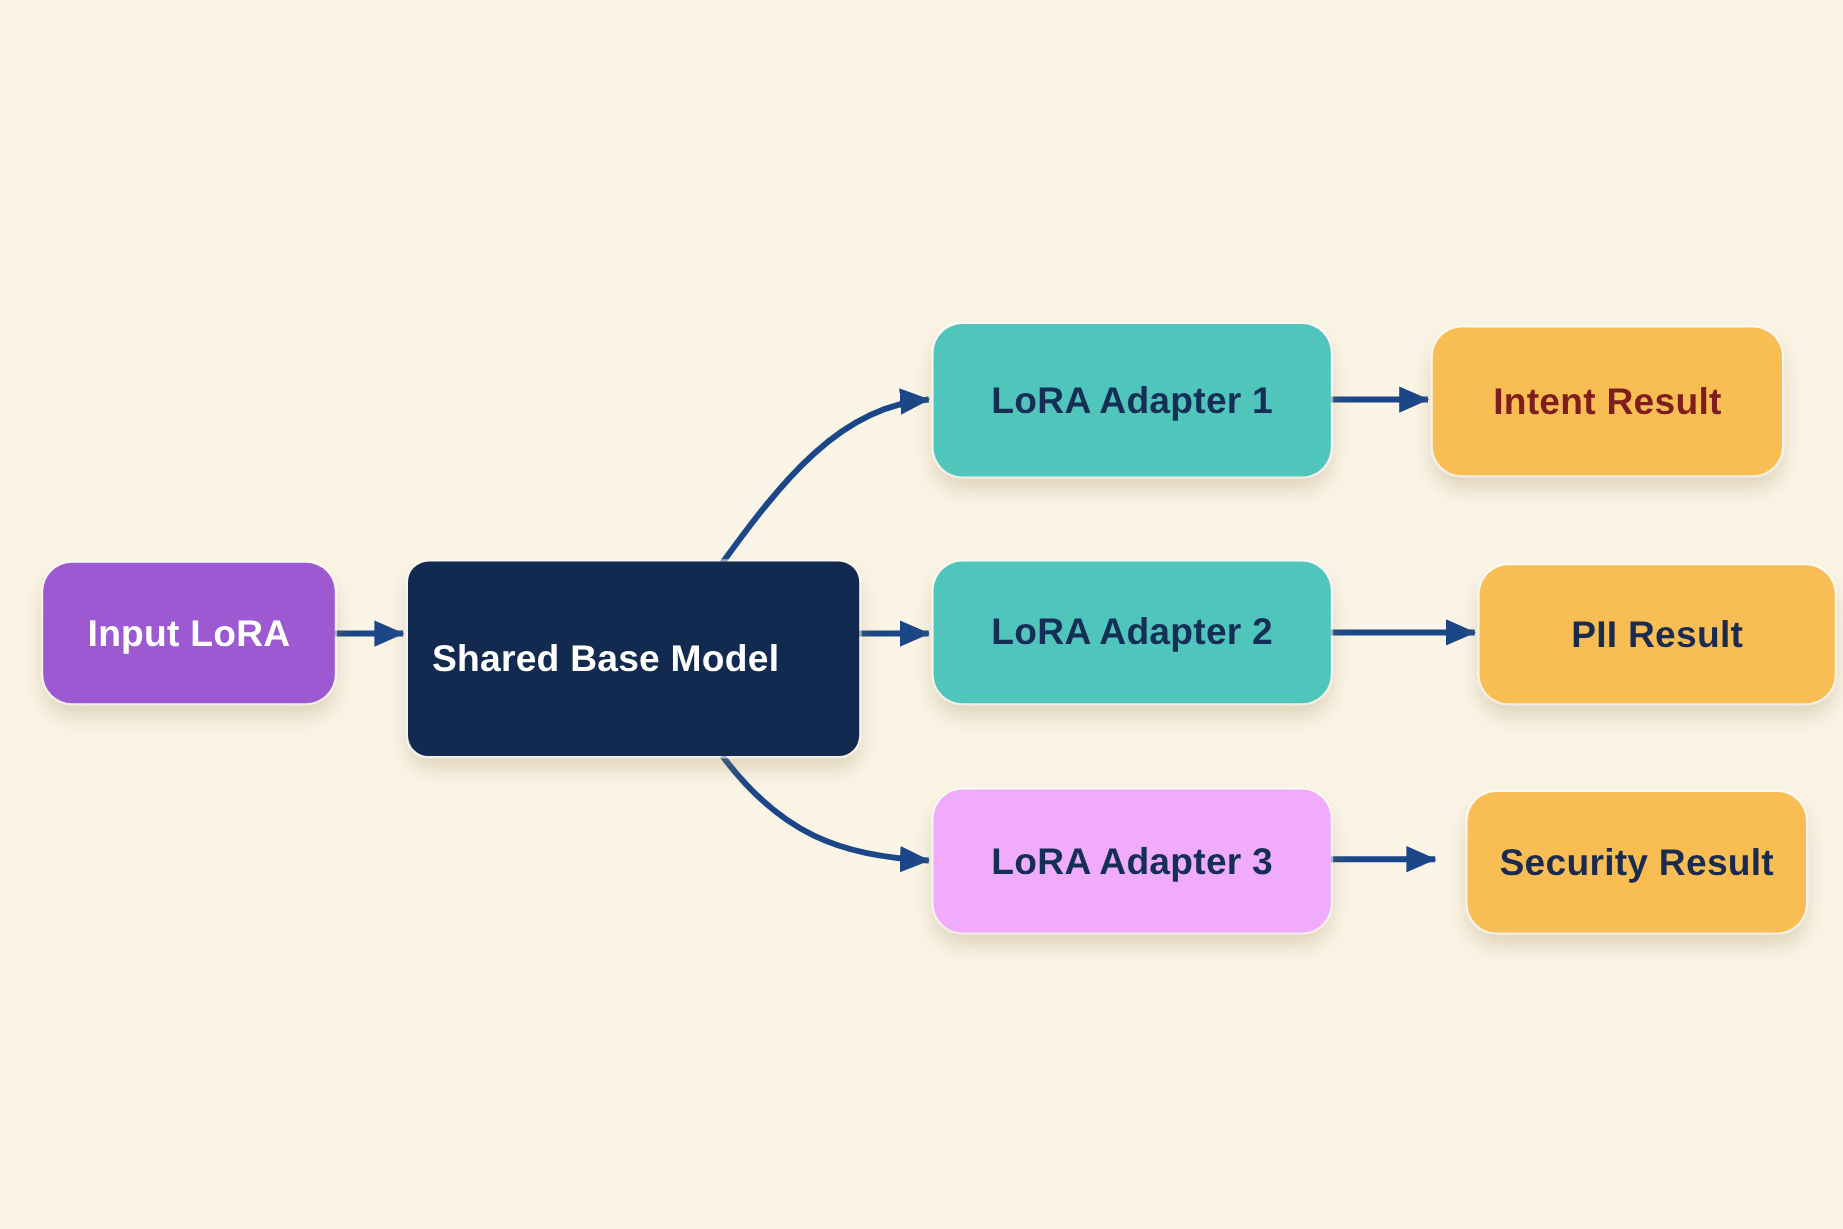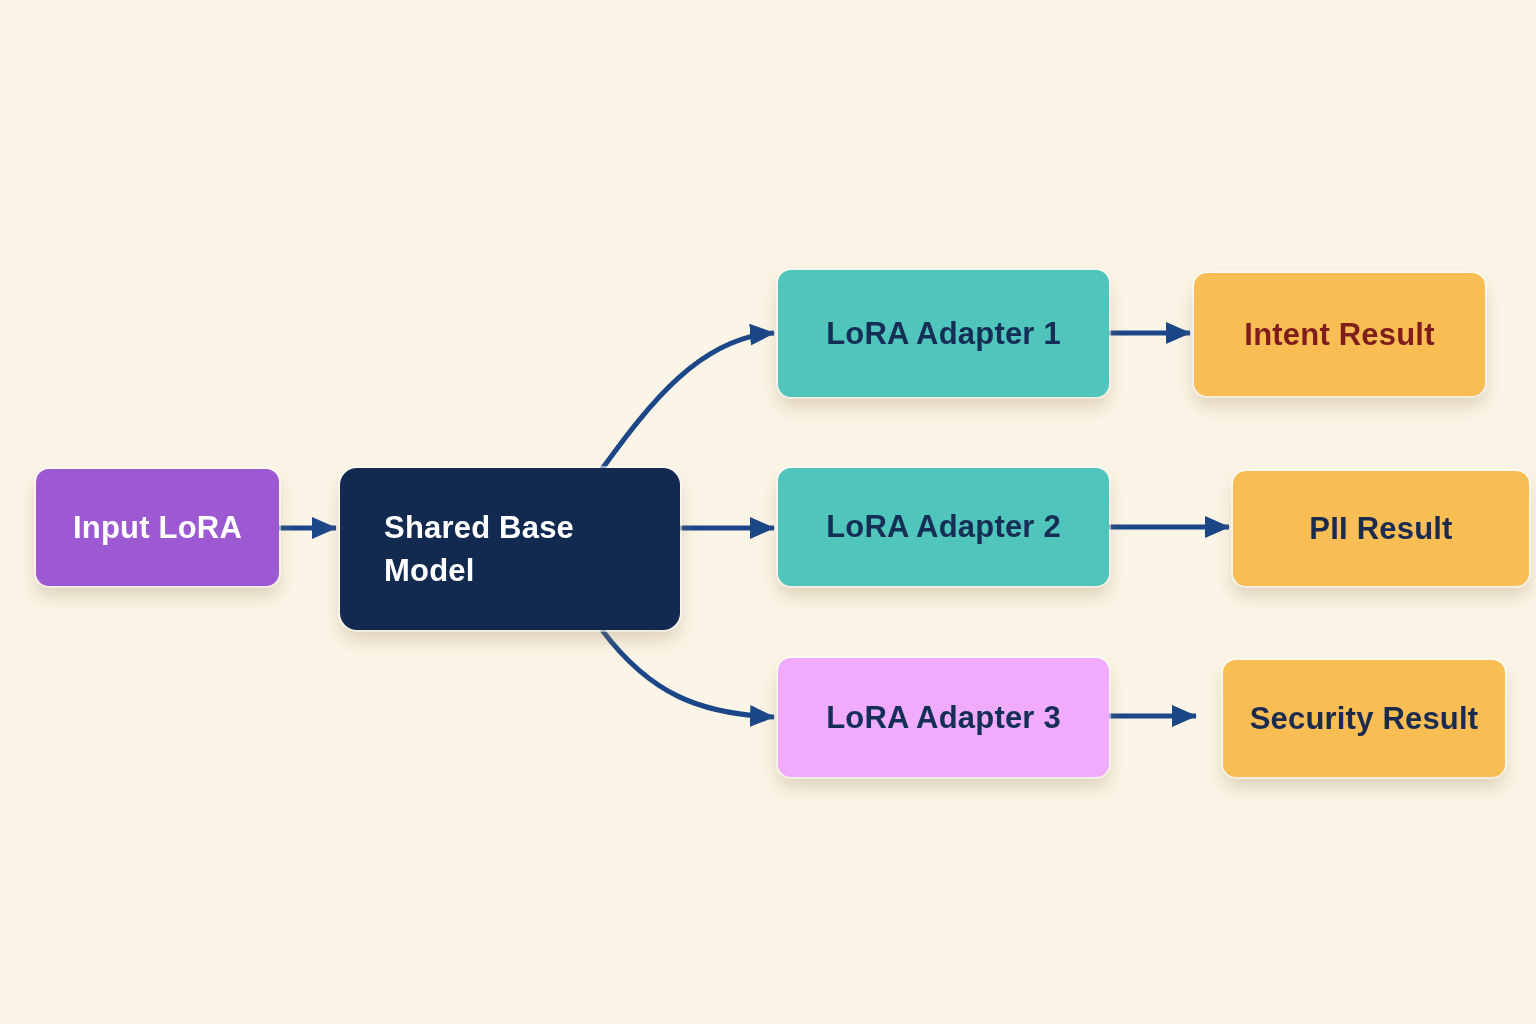--- a/index.html
+++ b/index.html
@@ -23,34 +23,34 @@
     position: absolute;
     left: 0; top: 0;
     z-index: 1;
   }
   .node {
     position: absolute;
     z-index: 2;
     display: flex;
     align-items: center;
     justify-content: center;
-    border-radius: 13px;
+    border-radius: 24px;
     box-shadow: 0 0 0 2px rgba(255,255,255,0.55),
                 0 10px 18px rgba(166,143,98,0.35);
     font-weight: 700;
     font-size: 31px;
     letter-spacing: 0.2px;
     text-align: center;
   }
   .node .label { line-height: 1.4; }
   
   .node-input    { left: 36px;   top: 469px; width: 243px; height: 117px; background: #9C59D1; color: #FFFFFF; }
-  .node-base     { left: 340px;  top: 468px; width: 340px; height: 162px; background: #122A50; color: #FFFFFF;
+  .node-base     { left: 340px;  top: 468px; width: 376px; height: 162px; background: #122A50; color: #FFFFFF;
                    border-radius: 17px; justify-content: flex-start; text-align: left;
-                   padding-left: 44px; padding-right: 26px; box-sizing: border-box; }
+                   padding-left: 20px; padding-right: 26px; box-sizing: border-box; }
   .node-adapter1 { left: 778px;  top: 270px; width: 331px; height: 127px; background: #4FC5BC; color: #142E56; }
   .node-adapter2 { left: 778px;  top: 468px; width: 331px; height: 118px; background: #4FC5BC; color: #142E56; }
   .node-adapter3 { left: 778px;  top: 658px; width: 331px; height: 119px; background: #f0abfc; color: #142E56; }
   .node-result1  { left: 1194px; top: 273px; width: 291px; height: 123px; background: #F8BE53; color: #7f1d1d; }
   .node-result2  { left: 1233px; top: 471px; width: 296px; height: 115px; background: #F8BE53; color: #1B2B50; }
   .node-result3  { left: 1203px; top: 660px; width: 282px; height: 117px; background: #F8BE53; color: #1B2B50; margin-left: 20px; }
   .edge {
     fill: none;
     stroke-width: 5px;
   }

